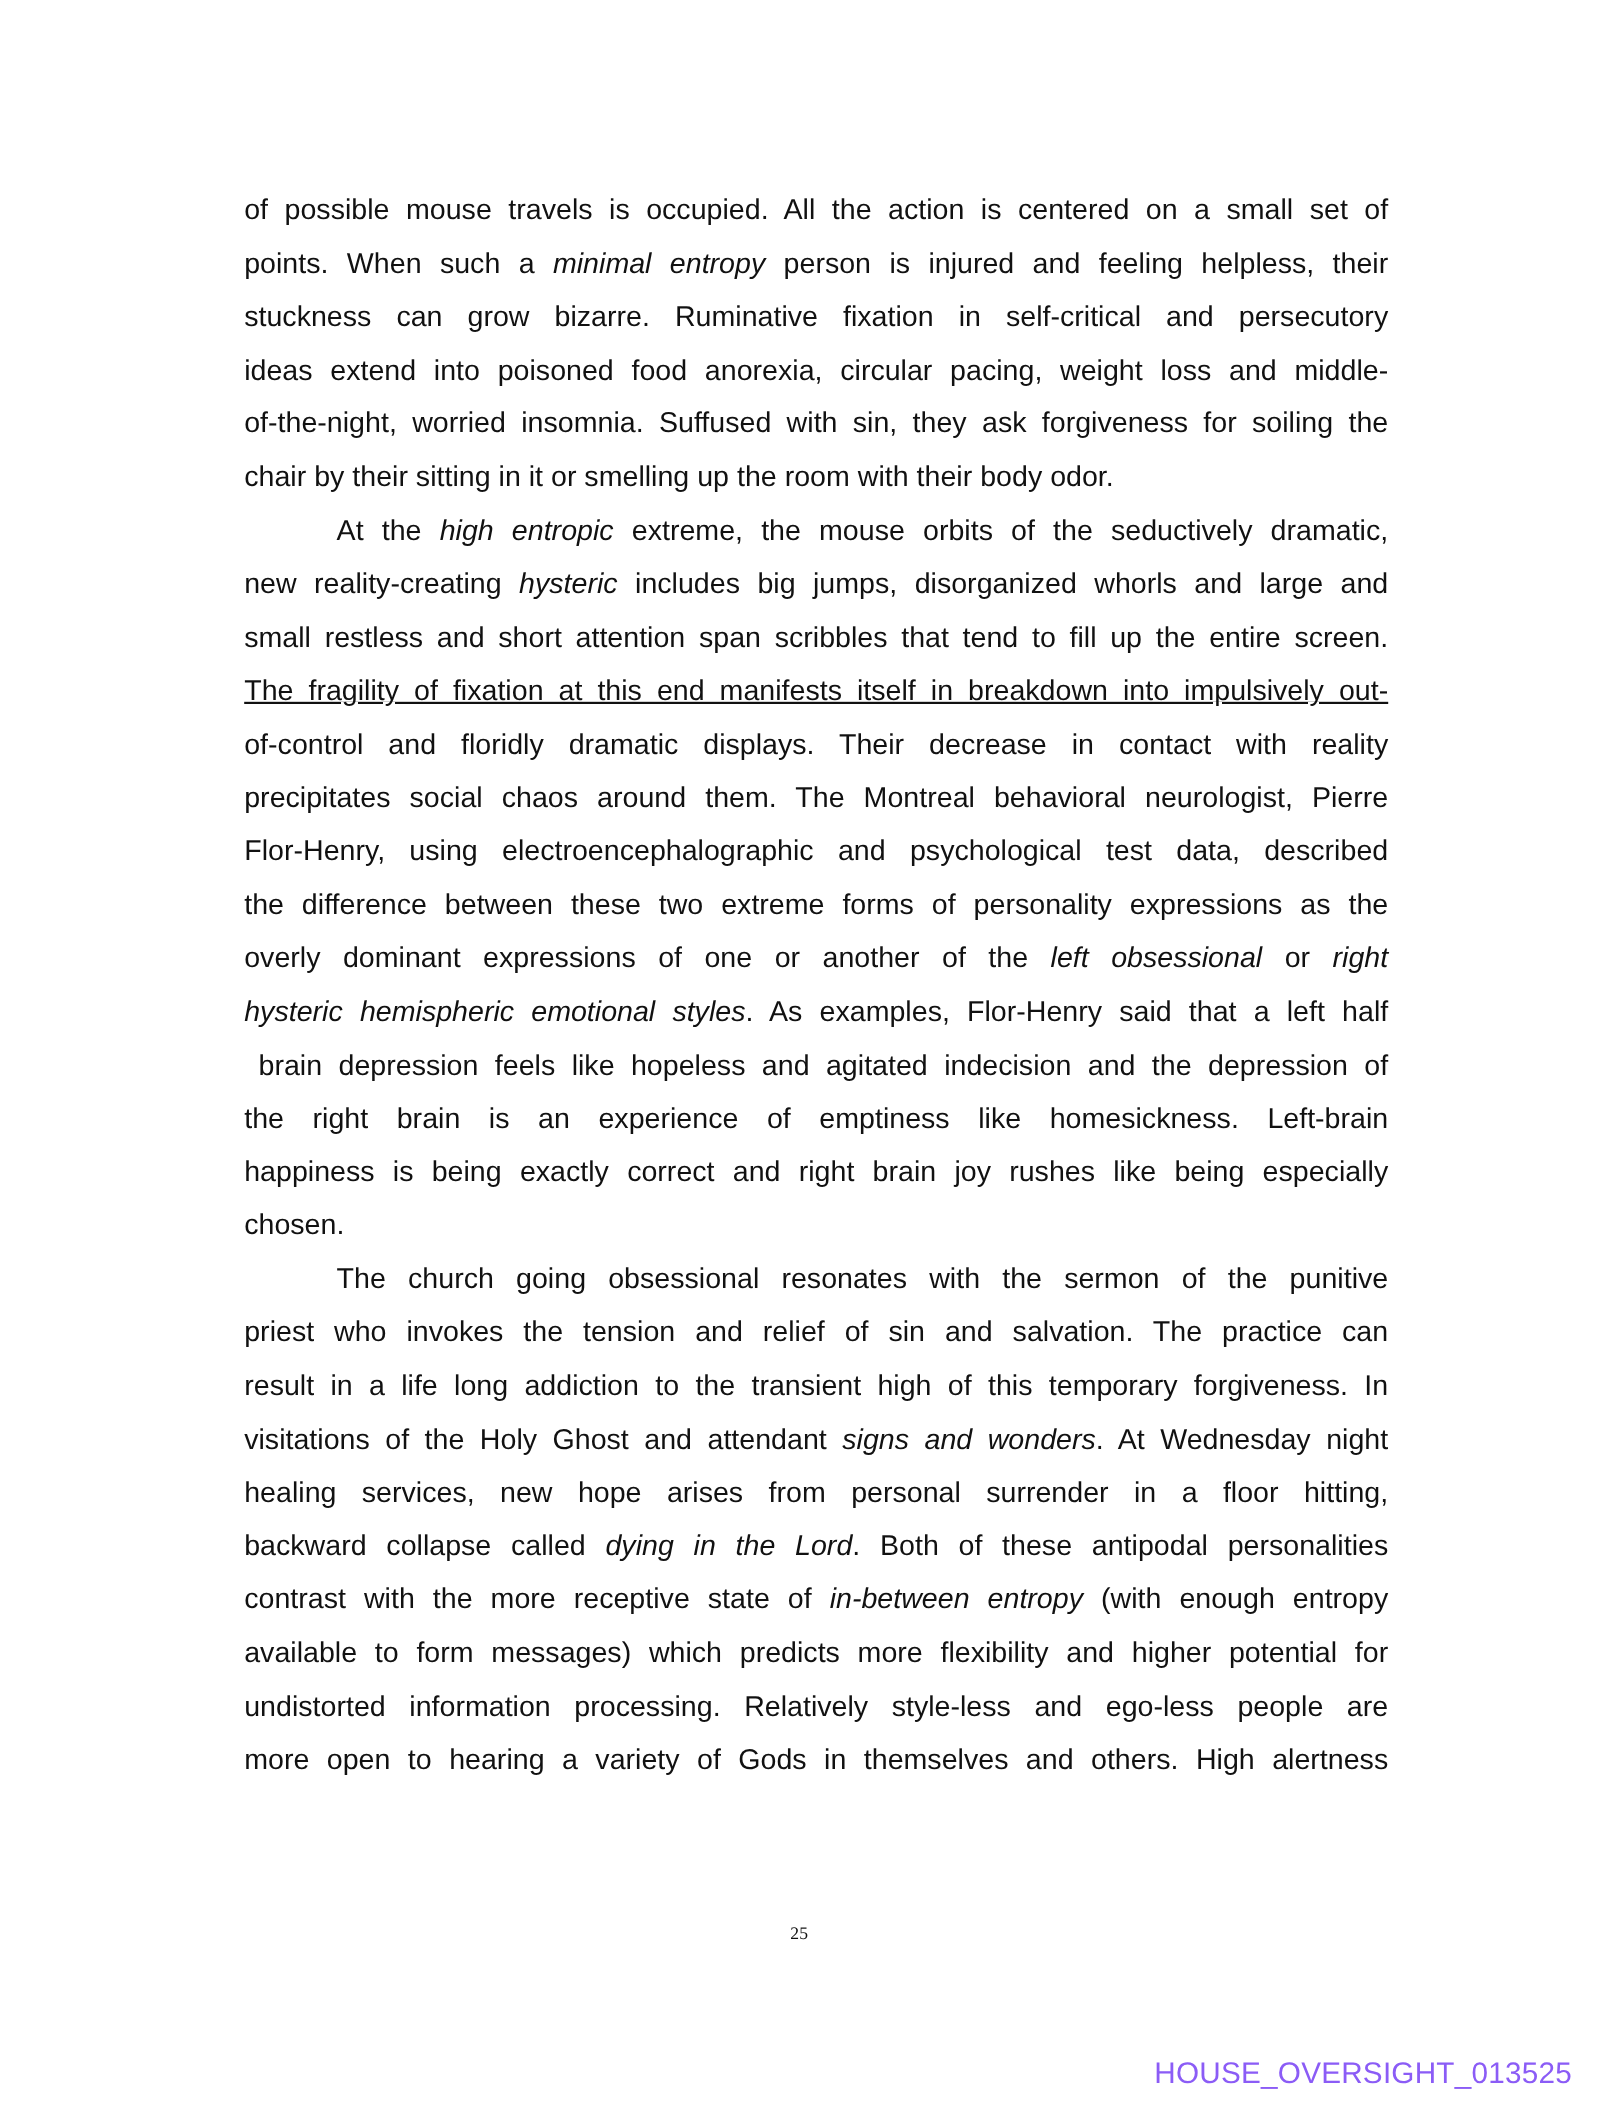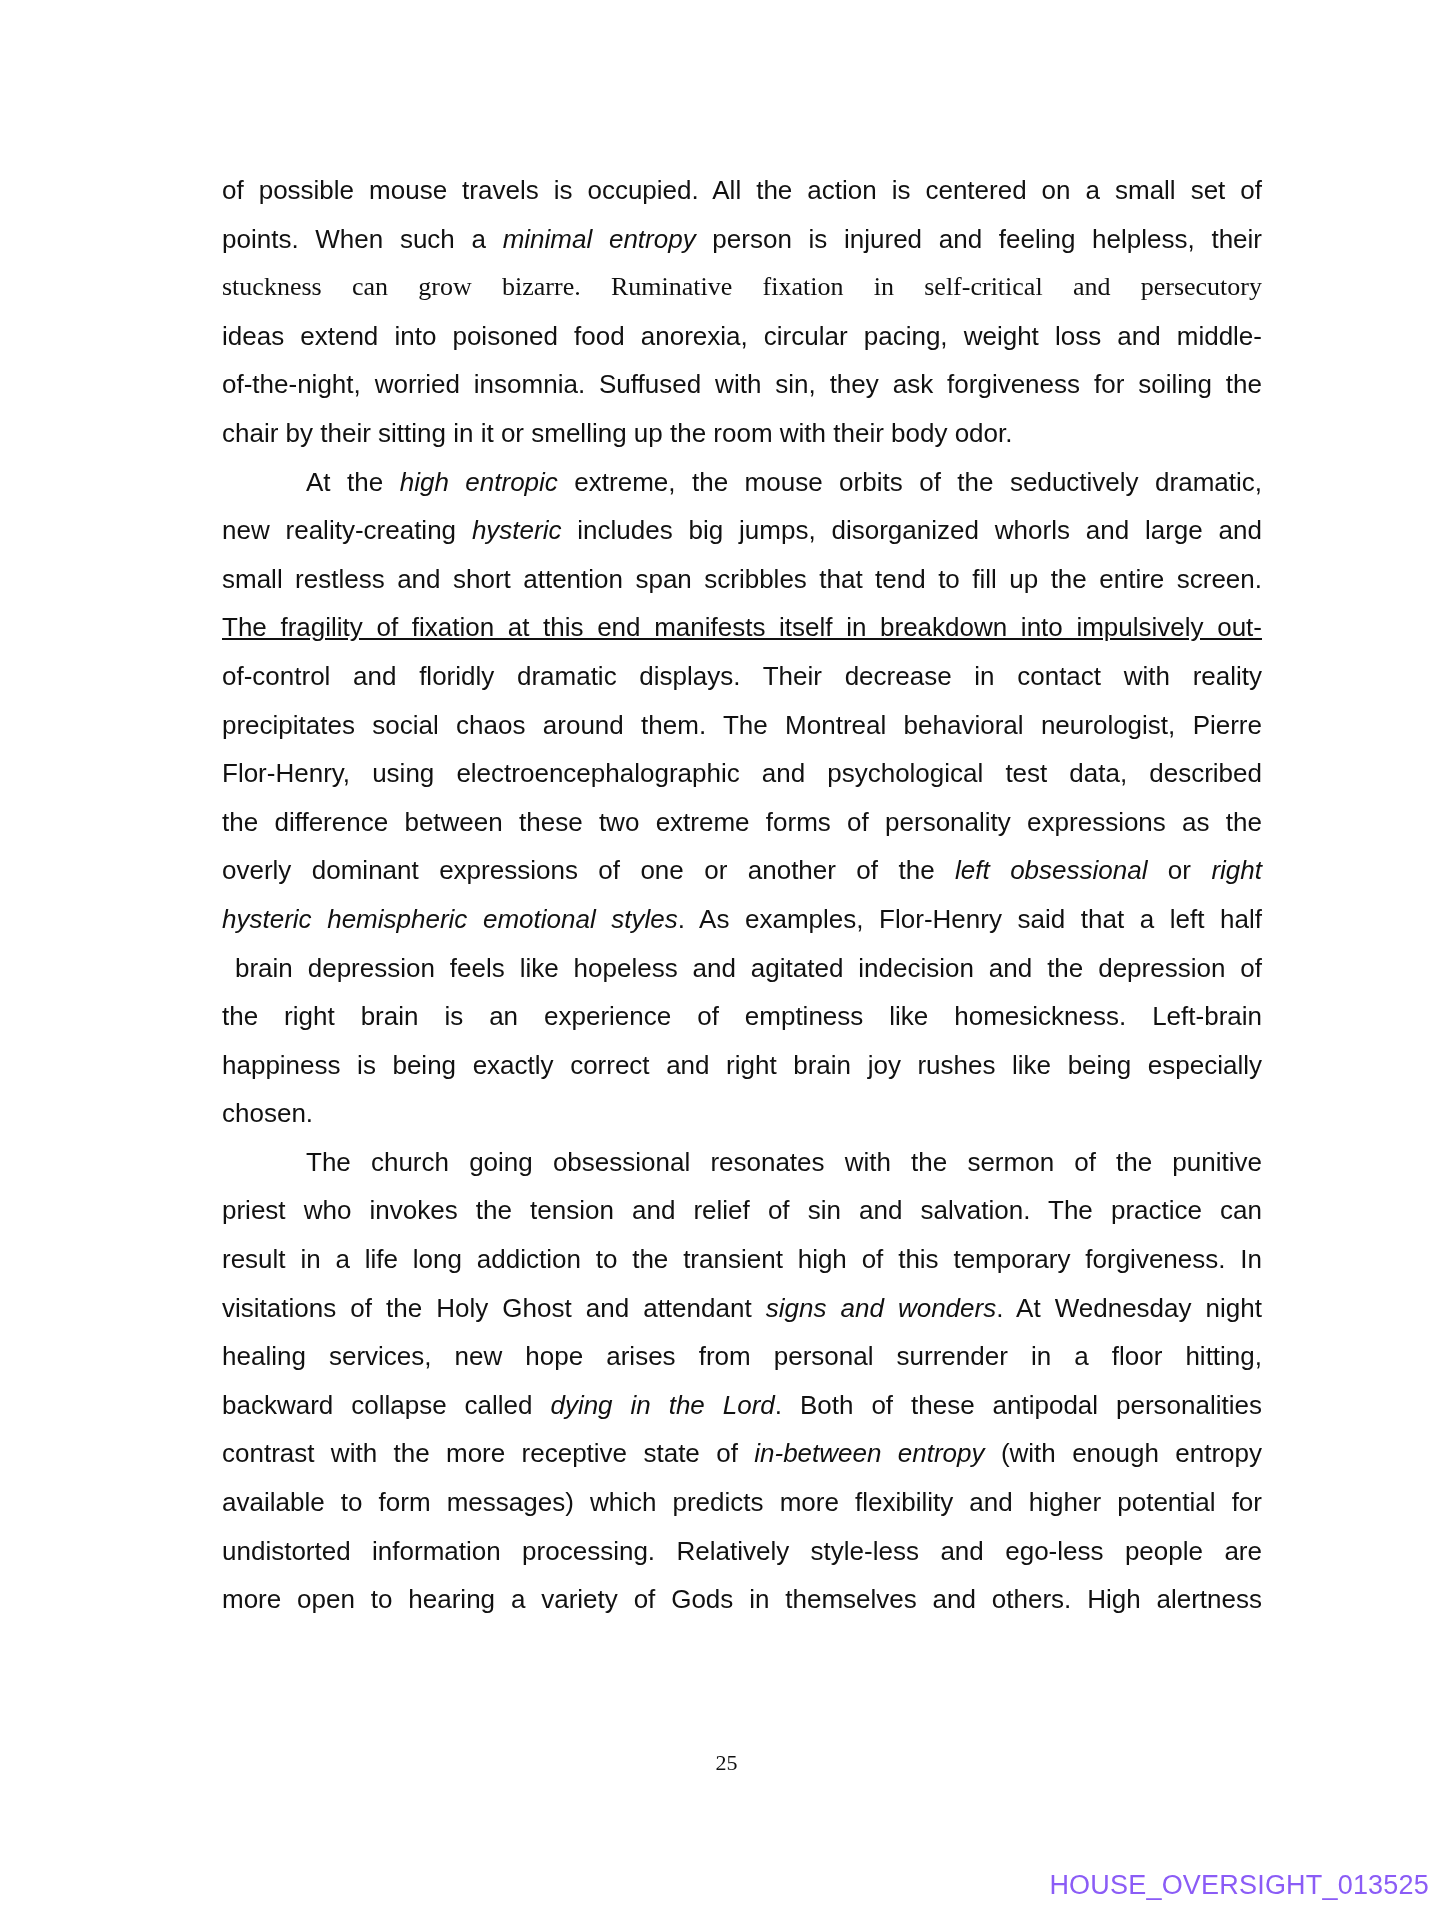--- a/index.html
+++ b/index.html
@@ -12,36 +12,36 @@
   .line {
     height: 48.6px; line-height: 48.6px; white-space: nowrap;
     text-align: justify; text-align-last: justify;
     display: block; overflow: visible;
   }
   .line.last { text-align-last: left; }
   .line.indent { padding-left: 84px; }
   .seg.i { font-style: italic; }
   .page-number {
     position: absolute; left: 0; width: 1453px; top: 1750px; text-align: center;
-    font-family: "Liberation Serif", serif; font-size: 22px; color: #111;
+    font-family: "Liberation Serif", serif; font-size: 16px; color: #111;
   }
   .bates {
     position: absolute; right: 24px; top: 1870px;
     font-family: "Liberation Sans", sans-serif; font-size: 27px; color: #8b5cf6; letter-spacing: 0.2px;
   }
 </style>
 </head>
 <body>
 
 <div class="page">
   <div class="text-block" id="text-block">
       <div>
         <div class="line" style="white-space: normal;"><span class="seg">of possible mouse travels is occupied. All the action is centered on a small set of</span></div>
         <div class="line" style="white-space: normal;"><span class="seg">points. When such a </span><span class="seg i">minimal entropy</span><span class="seg"> person is injured and feeling helpless, their</span></div>
-        <div class="line" style="white-space: normal; font-family: Liberation Serif, serif;"><span class="seg">stuckness can grow bizarre. Ruminative fixation in self-critical and persecutory</span></div>
+        <div class="line" style="white-space: normal;"><span class="seg">stuckness can grow bizarre. Ruminative fixation in self-critical and persecutory</span></div>
         <div class="line" style="white-space: normal;"><span class="seg">ideas extend into poisoned food anorexia, circular pacing, weight loss and middle-</span></div>
         <div class="line" style="white-space: normal;"><span class="seg">of-the-night, worried insomnia. Suffused with sin, they ask forgiveness for soiling the</span></div>
         <div class="line last" style="white-space: normal;"><span class="seg">chair by their sitting in it or smelling up the room with their body odor.</span></div>
       </div>
       <div>
         <div class="line indent" style="white-space: normal;"><span class="seg">At the </span><span class="seg i">high entropic</span><span class="seg"> extreme, the mouse orbits of the seductively dramatic,</span></div>
         <div class="line" style="white-space: normal;"><span class="seg">new reality-creating </span><span class="seg i">hysteric</span><span class="seg"> includes big jumps, disorganized whorls and large and</span></div>
         <div class="line" style="white-space: normal;"><span class="seg">small restless and short attention span scribbles that tend to fill up the entire screen.</span></div>
         <div class="line" style="white-space: normal; text-decoration: underline;"><span class="seg">The fragility of fixation at this end manifests itself in breakdown into impulsively out-</span></div>
         <div class="line" style="white-space: normal;"><span class="seg">of-control and floridly dramatic displays. Their decrease in contact with reality</span></div>

